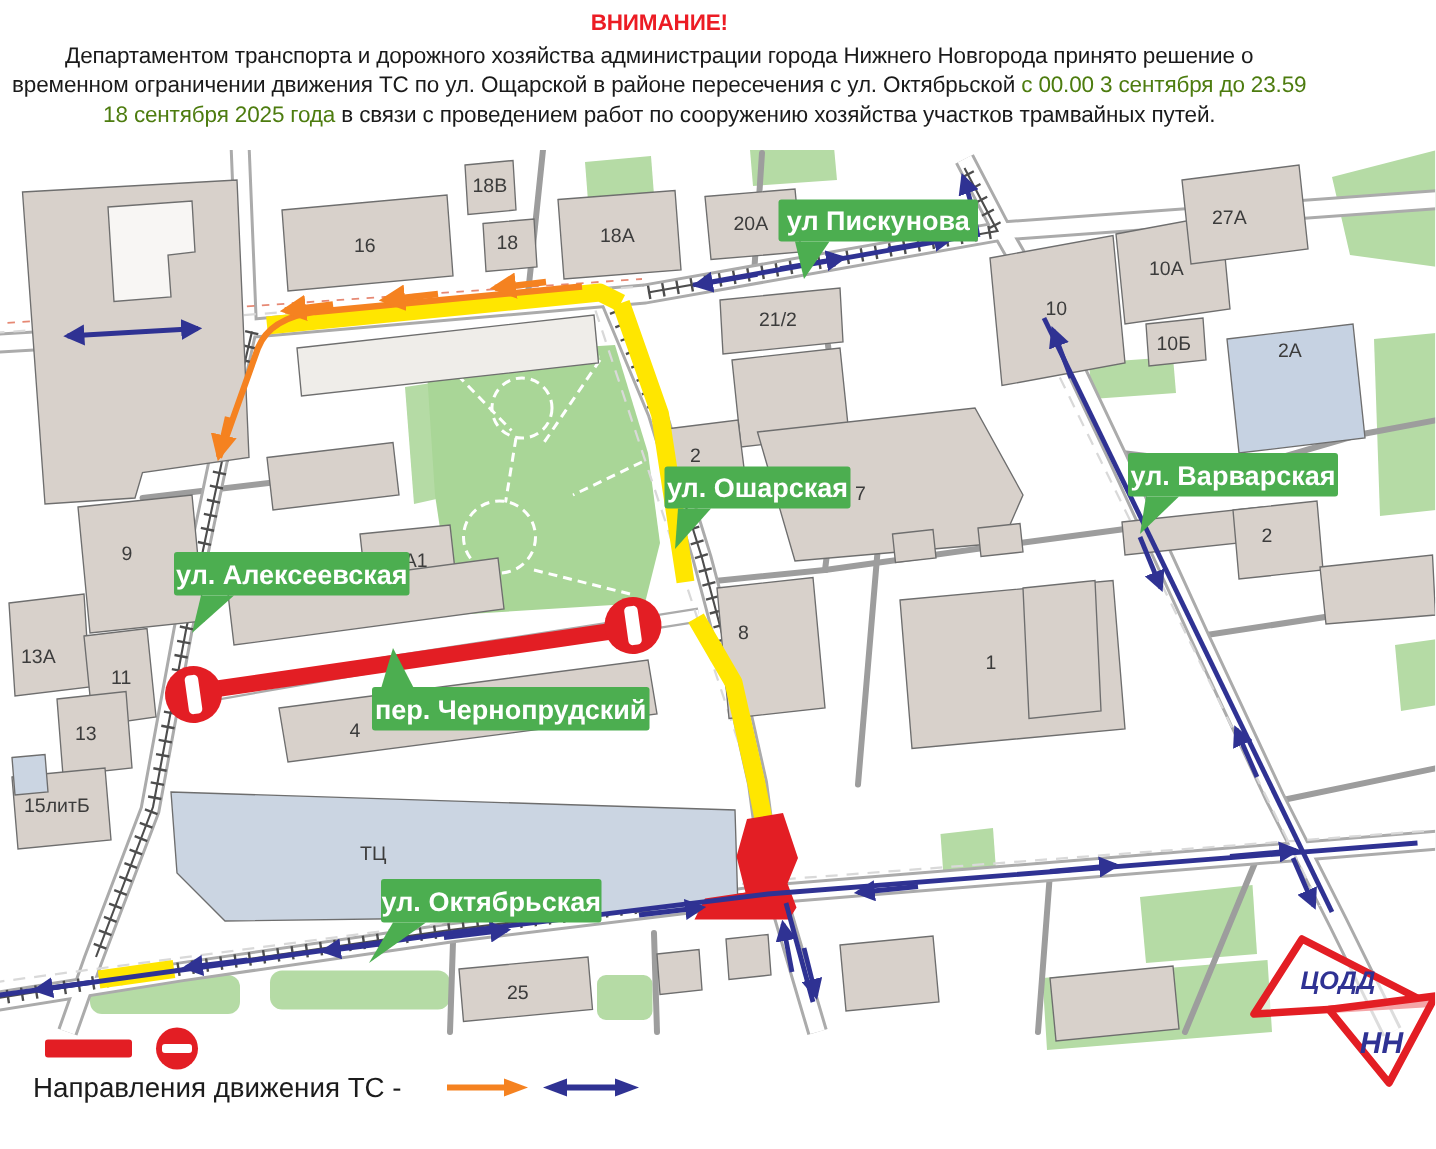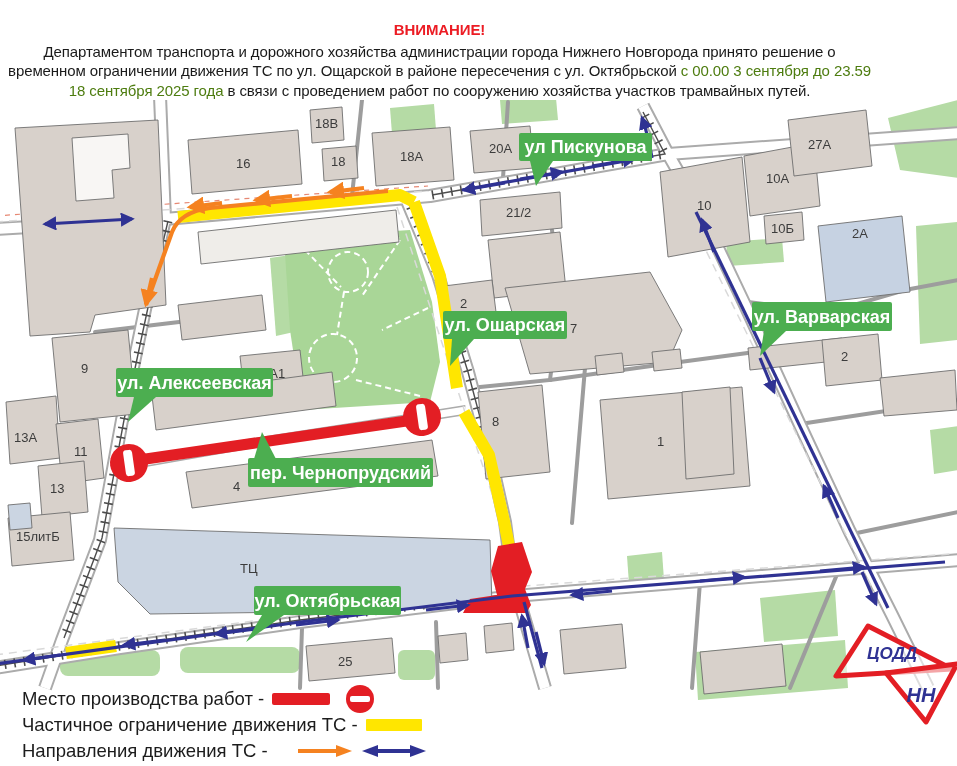--- a/index.html
+++ b/index.html
@@ -1,19 +1,19 @@
 <!DOCTYPE html>
 <html><head>
 <meta charset="utf-8">
 <style>
   html,body{margin:0;padding:0;background:#ffffff;}
   #stage{position:relative;width:957px;height:766px;background:#ffffff;overflow:hidden;
          font-family:"Liberation Sans",sans-serif;}
   
-  .hdr{position:absolute;left:0;top:20px;width:879px;text-align:center;line-height:1.3;}
+  .hdr{position:absolute;left:0;top:6px;width:879px;text-align:center;line-height:1.3;}
   .hdr .ttl{color:#ec1c24;font-size:15px;font-weight:700;margin:0 0 2px 0;}
   .hdr p{margin:0 4px;font-size:15px;color:#1a1a1a;letter-spacing:-0.1px;}
   .hdr .red{color:#4d7c0f;}
   
   svg.map{position:absolute;left:0;top:100px;}
   .bnum{font-family:"Liberation Sans",sans-serif;font-size:13px;fill:#3c3c3c;}
   .badge-t{font-family:"Liberation Sans",sans-serif;font-weight:700;font-size:18px;fill:#ffffff;}
   
   .legend{position:absolute;left:22px;top:686px;}
   .lrow{display:flex;align-items:center;height:26px;color:#1c1c1c;font-size:18.5px;}
@@ -296,31 +296,24 @@
     <g>
       <path d="M868,626 L836,676 L952,669 Z" fill="#ffffff" fill-opacity="0.6" stroke="#e31e24" stroke-width="5" stroke-linejoin="round"></path>
       <path d="M886,673 L957,664 L926,722 Z" fill="#ffffff" fill-opacity="0.6" stroke="#e31e24" stroke-width="5" stroke-linejoin="round"></path>
       <text x="892" y="659" text-anchor="middle" font-size="17" font-weight="700" font-style="italic" fill="#2f3293">ЦОДД</text>
       <text x="921" y="702" text-anchor="middle" font-size="20" font-weight="700" font-style="italic" fill="#2f3293">НН</text>
     </g>
   </svg>
 
   <div class="legend">
     <div class="lrow">
-      <span class="lbl">Место производства работ -</span>
       <svg width="106" height="30">
         <rect x="0" y="9" width="58" height="12" rx="2" fill="#e31e24"></rect>
         <circle cx="88" cy="15" r="14" fill="#e31e24"></circle>
         <rect x="78" y="12" width="20" height="6" rx="2" fill="#ffffff"></rect>
-      </svg>
-    </div>
-    <div class="lrow">
-      <span class="lbl">Частичное ограничение движения ТС -</span>
-      <svg width="58" height="16">
-        <rect x="0" y="2" width="56" height="12" rx="1" fill="#ffe600"></rect>
       </svg>
     </div>
     <div class="lrow">
       <span class="lbl">Направления движения ТС -</span>
       <svg width="56" height="16" style="margin-left:30px">
         <line x1="0" y1="8" x2="40" y2="8" stroke="#f58220" stroke-width="4"></line>
         <polygon points="38,2 54,8 38,14" fill="#f58220"></polygon>
       </svg>
       <svg width="64" height="16">
         <polygon points="16,2 0,8 16,14" fill="#2f3293"></polygon>

